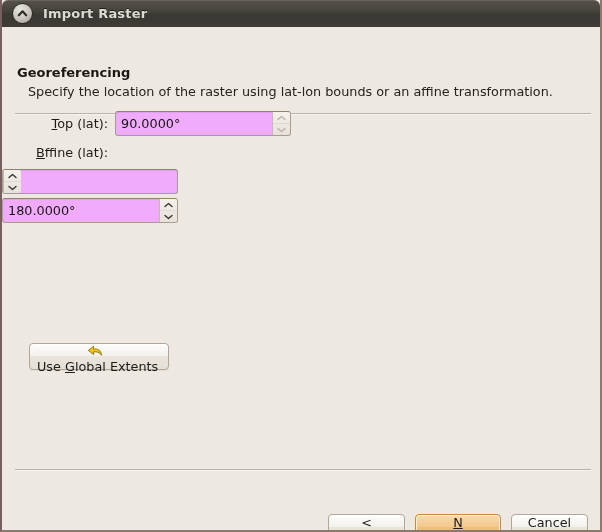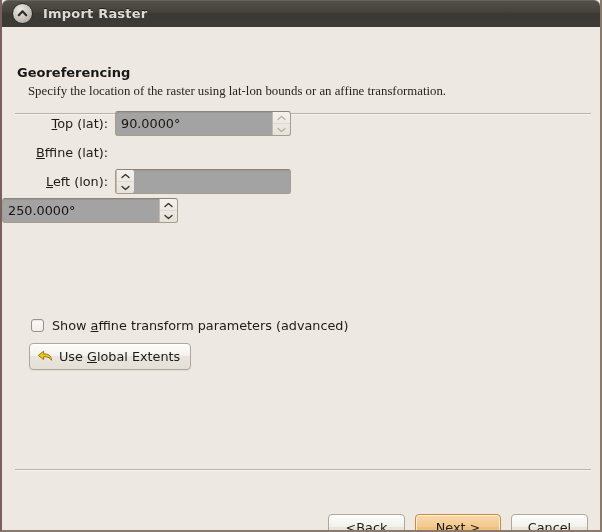--- a/index.html
+++ b/index.html
@@ -79,21 +79,20 @@
     font-size: 13px;
     font-weight: bold;
     color: #191815;
   }
   .head-sub {
     position: absolute;
     left: 26px;
     top: 57px;
     font-size: 12.8px;
     color: #26241f;
-    font-family: Liberation Serif, serif;
   }
 
   .hr {
     position: absolute;
     left: 13px;
     width: 576px;
     height: 0;
     border-top: 1px solid #b9b3aa;
     border-bottom: 1px solid #f7f4ef;
   }
@@ -123,21 +122,21 @@
     white-space: nowrap;
     padding-left: 24px;
   }
   .mn { text-decoration: underline; }
 
   .spin {
     position: relative;
     width: 176px;
     height: 25px;
     box-sizing: border-box;
-    background: #a3a3a3;
+    background: #f0abfc;
     border: 1px solid #a79d8e;
     border-top-color: #8d8475;
     border-radius: 3px;
     display: flex;
     align-items: stretch;
     box-shadow: inset 0 1px 1px rgba(0,0,0,.07);
     gap: 24px;
   }
   .spin-value {
     flex: 1 1 auto;
@@ -189,32 +188,32 @@
     margin-left: 8px;
     font-size: 12.8px;
     color: #1d1c19;
     white-space: nowrap;
   }
 
   
   .btn {
     display: inline-flex;
     align-items: center;
-    justify-content: center;
     box-sizing: border-box;
     height: 26px;
     padding: 0 12px;
     font-size: 12.8px;
     color: #1d1c19;
     background: linear-gradient(to bottom, #fdfdfc 0%, #f3f1ec 48%, #e9e5dd 50%, #e4e0d7 100%);
     border: 1px solid #b0a798;
     border-radius: 4px;
     box-shadow: inset 0 1px 0 rgba(255,255,255,.85), 0 1px 1px rgba(0,0,0,.06);
     white-space: nowrap;
     cursor: default;
+    flex-direction: column;
   }
 
   .btn-global {
     position: absolute;
     left: 27px;
     top: 316px;
     height: 27px;
     padding: 0 10px 0 7px;
   }
   .btn-global .glyph {
@@ -284,61 +283,56 @@
             </div>
           </div>
         </div>
       </div>
 
       <div class="row">
         <div class="row-label"><span class="mn">B</span><span>ffine (lat):</span></div>
       </div>
 
       <div class="row">
-        <div class="row-label"><span class="mn">L</span><span>eft (lon):</span></div>
         <div class="spin">
           <div class="spin-btns">
             <div class="spin-btn">
               <svg width="9" height="6" viewBox="0 0 9 6">
                   <path d="M1 4.6 L4.5 1.4 L8 4.6" fill="none" stroke="#3a3730" stroke-width="1.4" stroke-linecap="round" stroke-linejoin="round"></path>
                 </svg>
             </div>
             <div class="spin-btn">
               <svg width="9" height="6" viewBox="0 0 9 6">
                   <path d="M1 1.4 L4.5 4.6 L8 1.4" fill="none" stroke="#3a3730" stroke-width="1.4" stroke-linecap="round" stroke-linejoin="round"></path>
                 </svg>
             </div>
           </div>
         </div>
       </div>
 
       <div class="row">
         <div class="spin">
-          <div class="spin-value">250.0000°</div>
+          <div class="spin-value">180.0000°</div>
           <div class="spin-btns">
             <div class="spin-btn">
               <svg width="9" height="6" viewBox="0 0 9 6">
                   <path d="M1 4.6 L4.5 1.4 L8 4.6" fill="none" stroke="#3a3730" stroke-width="1.4" stroke-linecap="round" stroke-linejoin="round"></path>
                 </svg>
             </div>
             <div class="spin-btn">
               <svg width="9" height="6" viewBox="0 0 9 6">
                   <path d="M1 1.4 L4.5 4.6 L8 1.4" fill="none" stroke="#3a3730" stroke-width="1.4" stroke-linecap="round" stroke-linejoin="round"></path>
                 </svg>
             </div>
           </div>
         </div>
       </div>
 
     </div>
 
-    <div class="check-row">
-      <span class="checkbox"></span>
-      <span class="check-label"><span>Show </span><span class="mn">a</span><span>ffine transform parameters (advanced)</span></span>
-    </div>
 
     <div class="btn btn-global">
       <span class="glyph">
         <svg width="16" height="15" viewBox="0 0 16 15">
           <path d="M6.6 2.2 L6.6 5.0 C10.6 4.6 14.2 6.3 14.6 11.3 C12.7 8.2 9.7 7.5 6.6 7.8 L6.6 10.6 L1.3 6.4 Z" fill="#f0c419" stroke="#9a7a10" stroke-width="1" stroke-linejoin="round"></path>
         </svg>
       </span>
       <span><span>Use </span><span class="mn">G</span><span>lobal Extents</span></span>
     </div>
 

